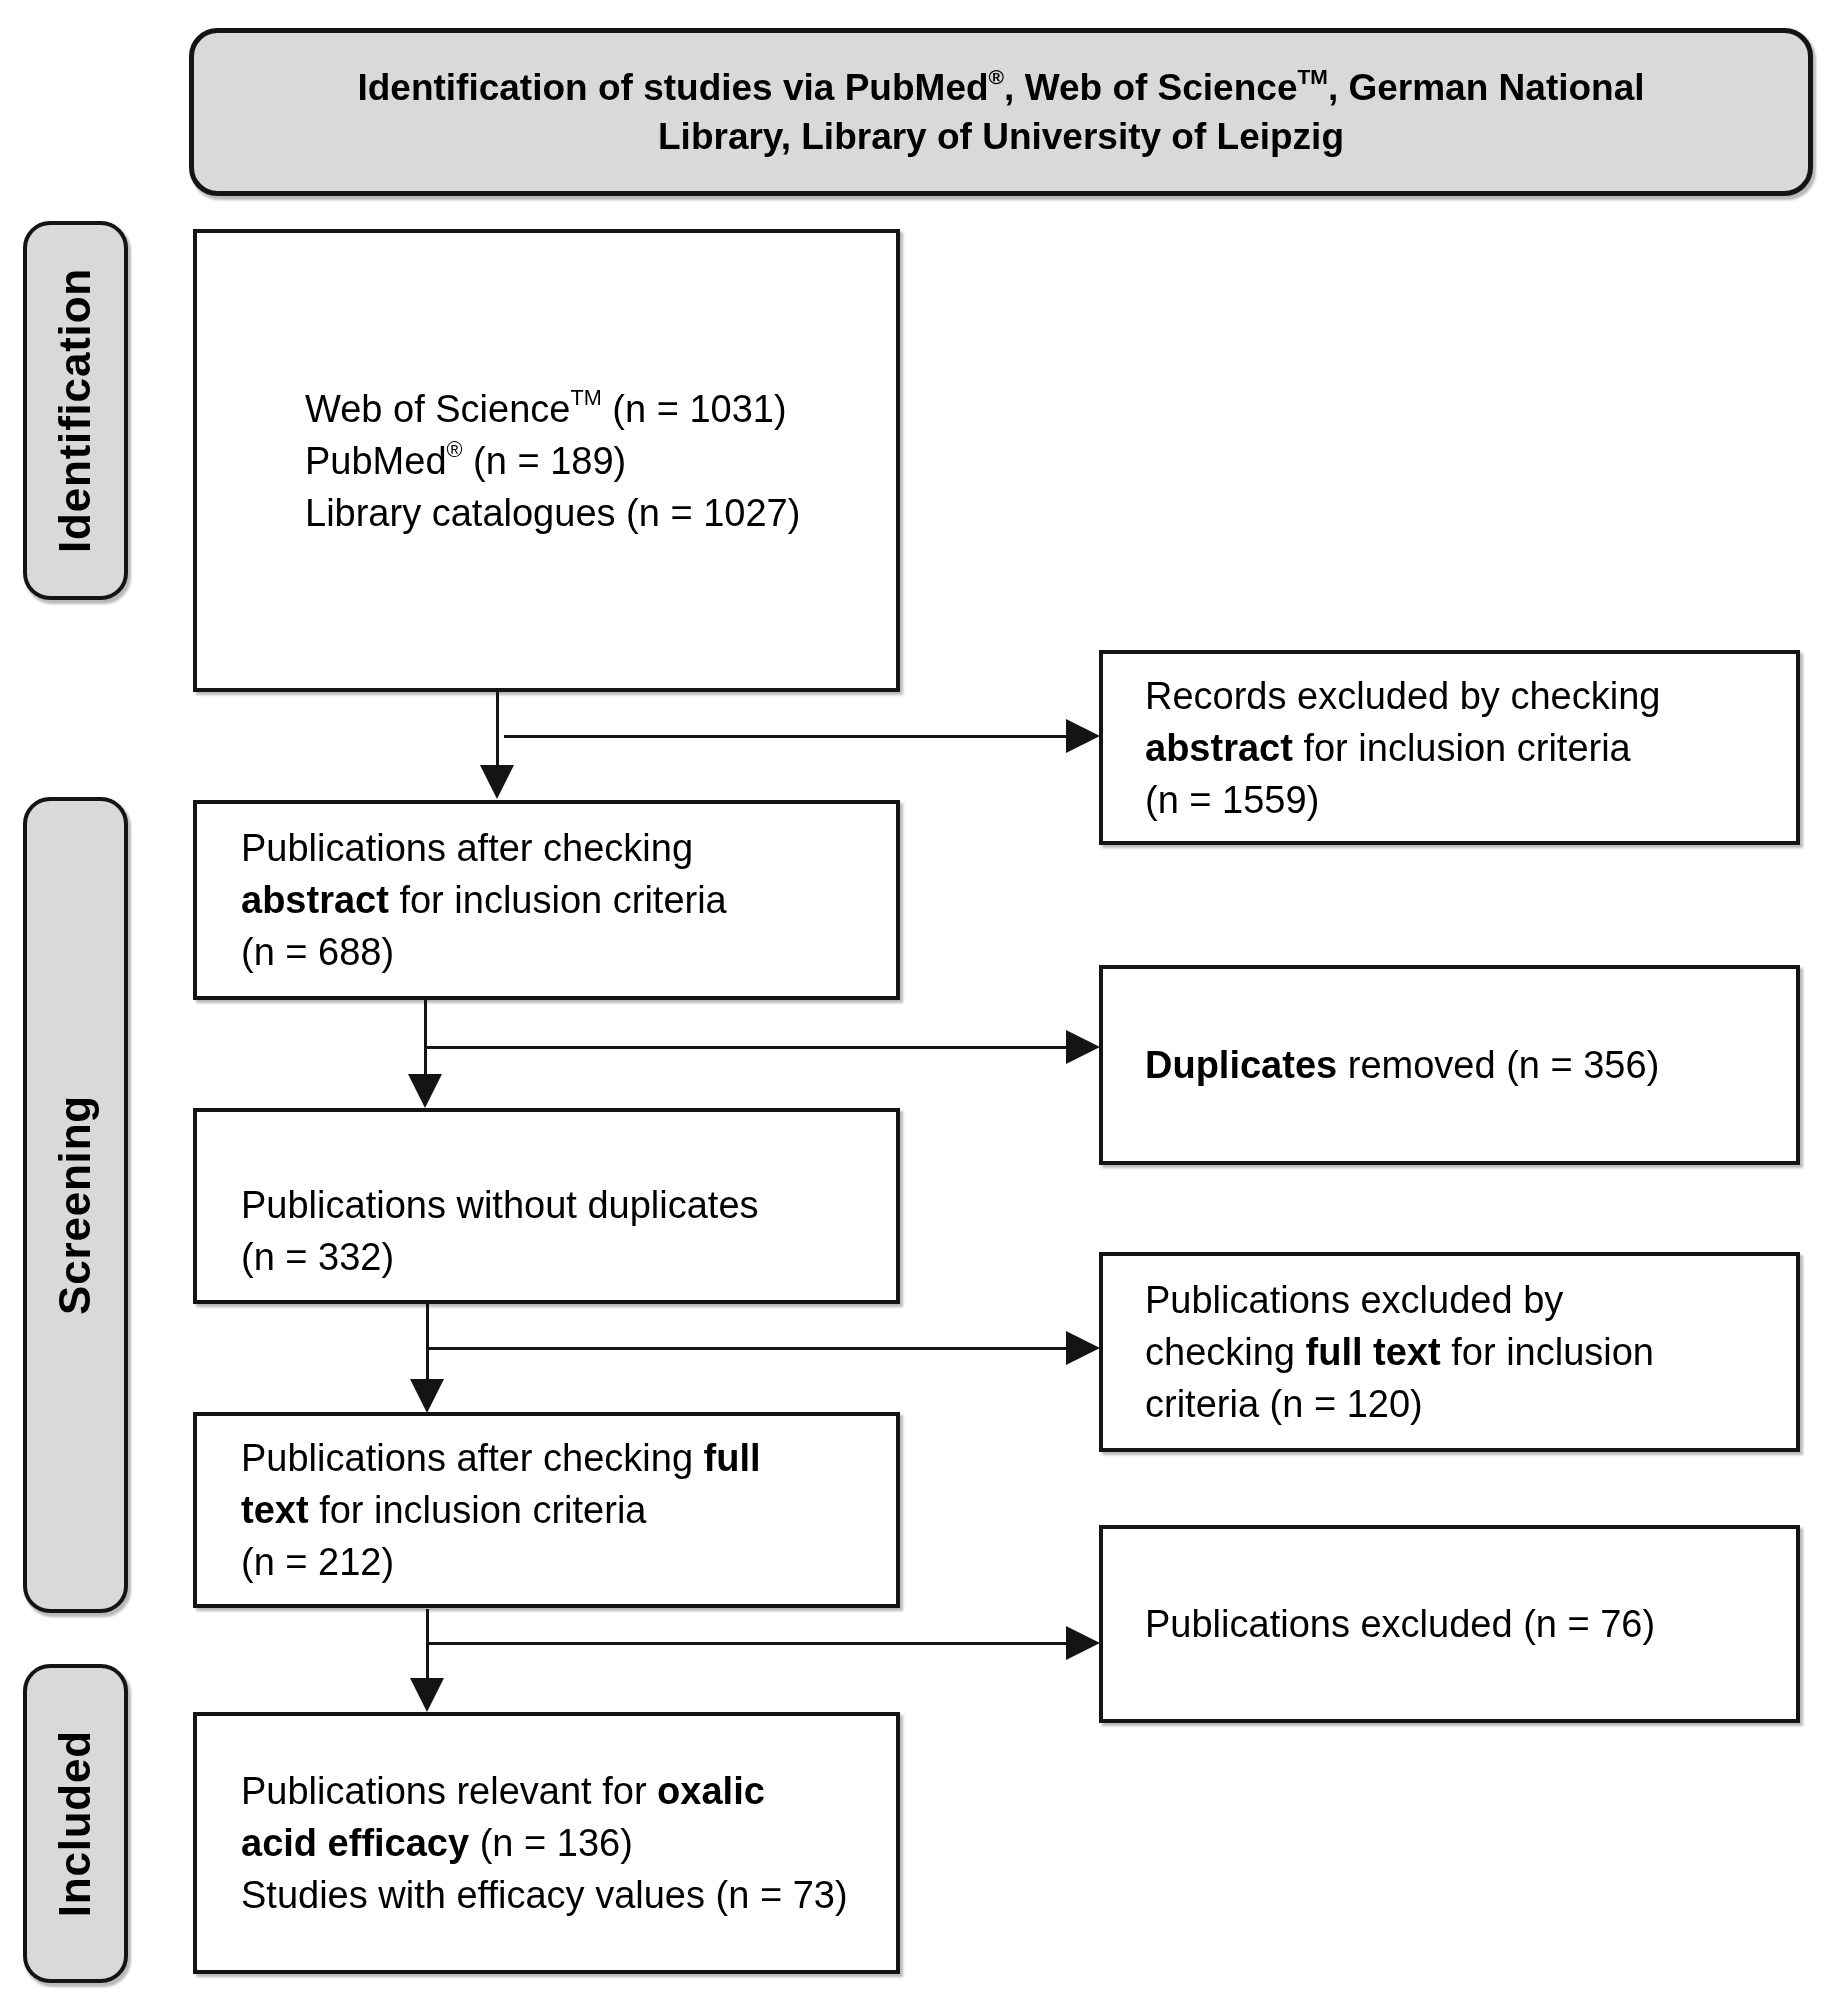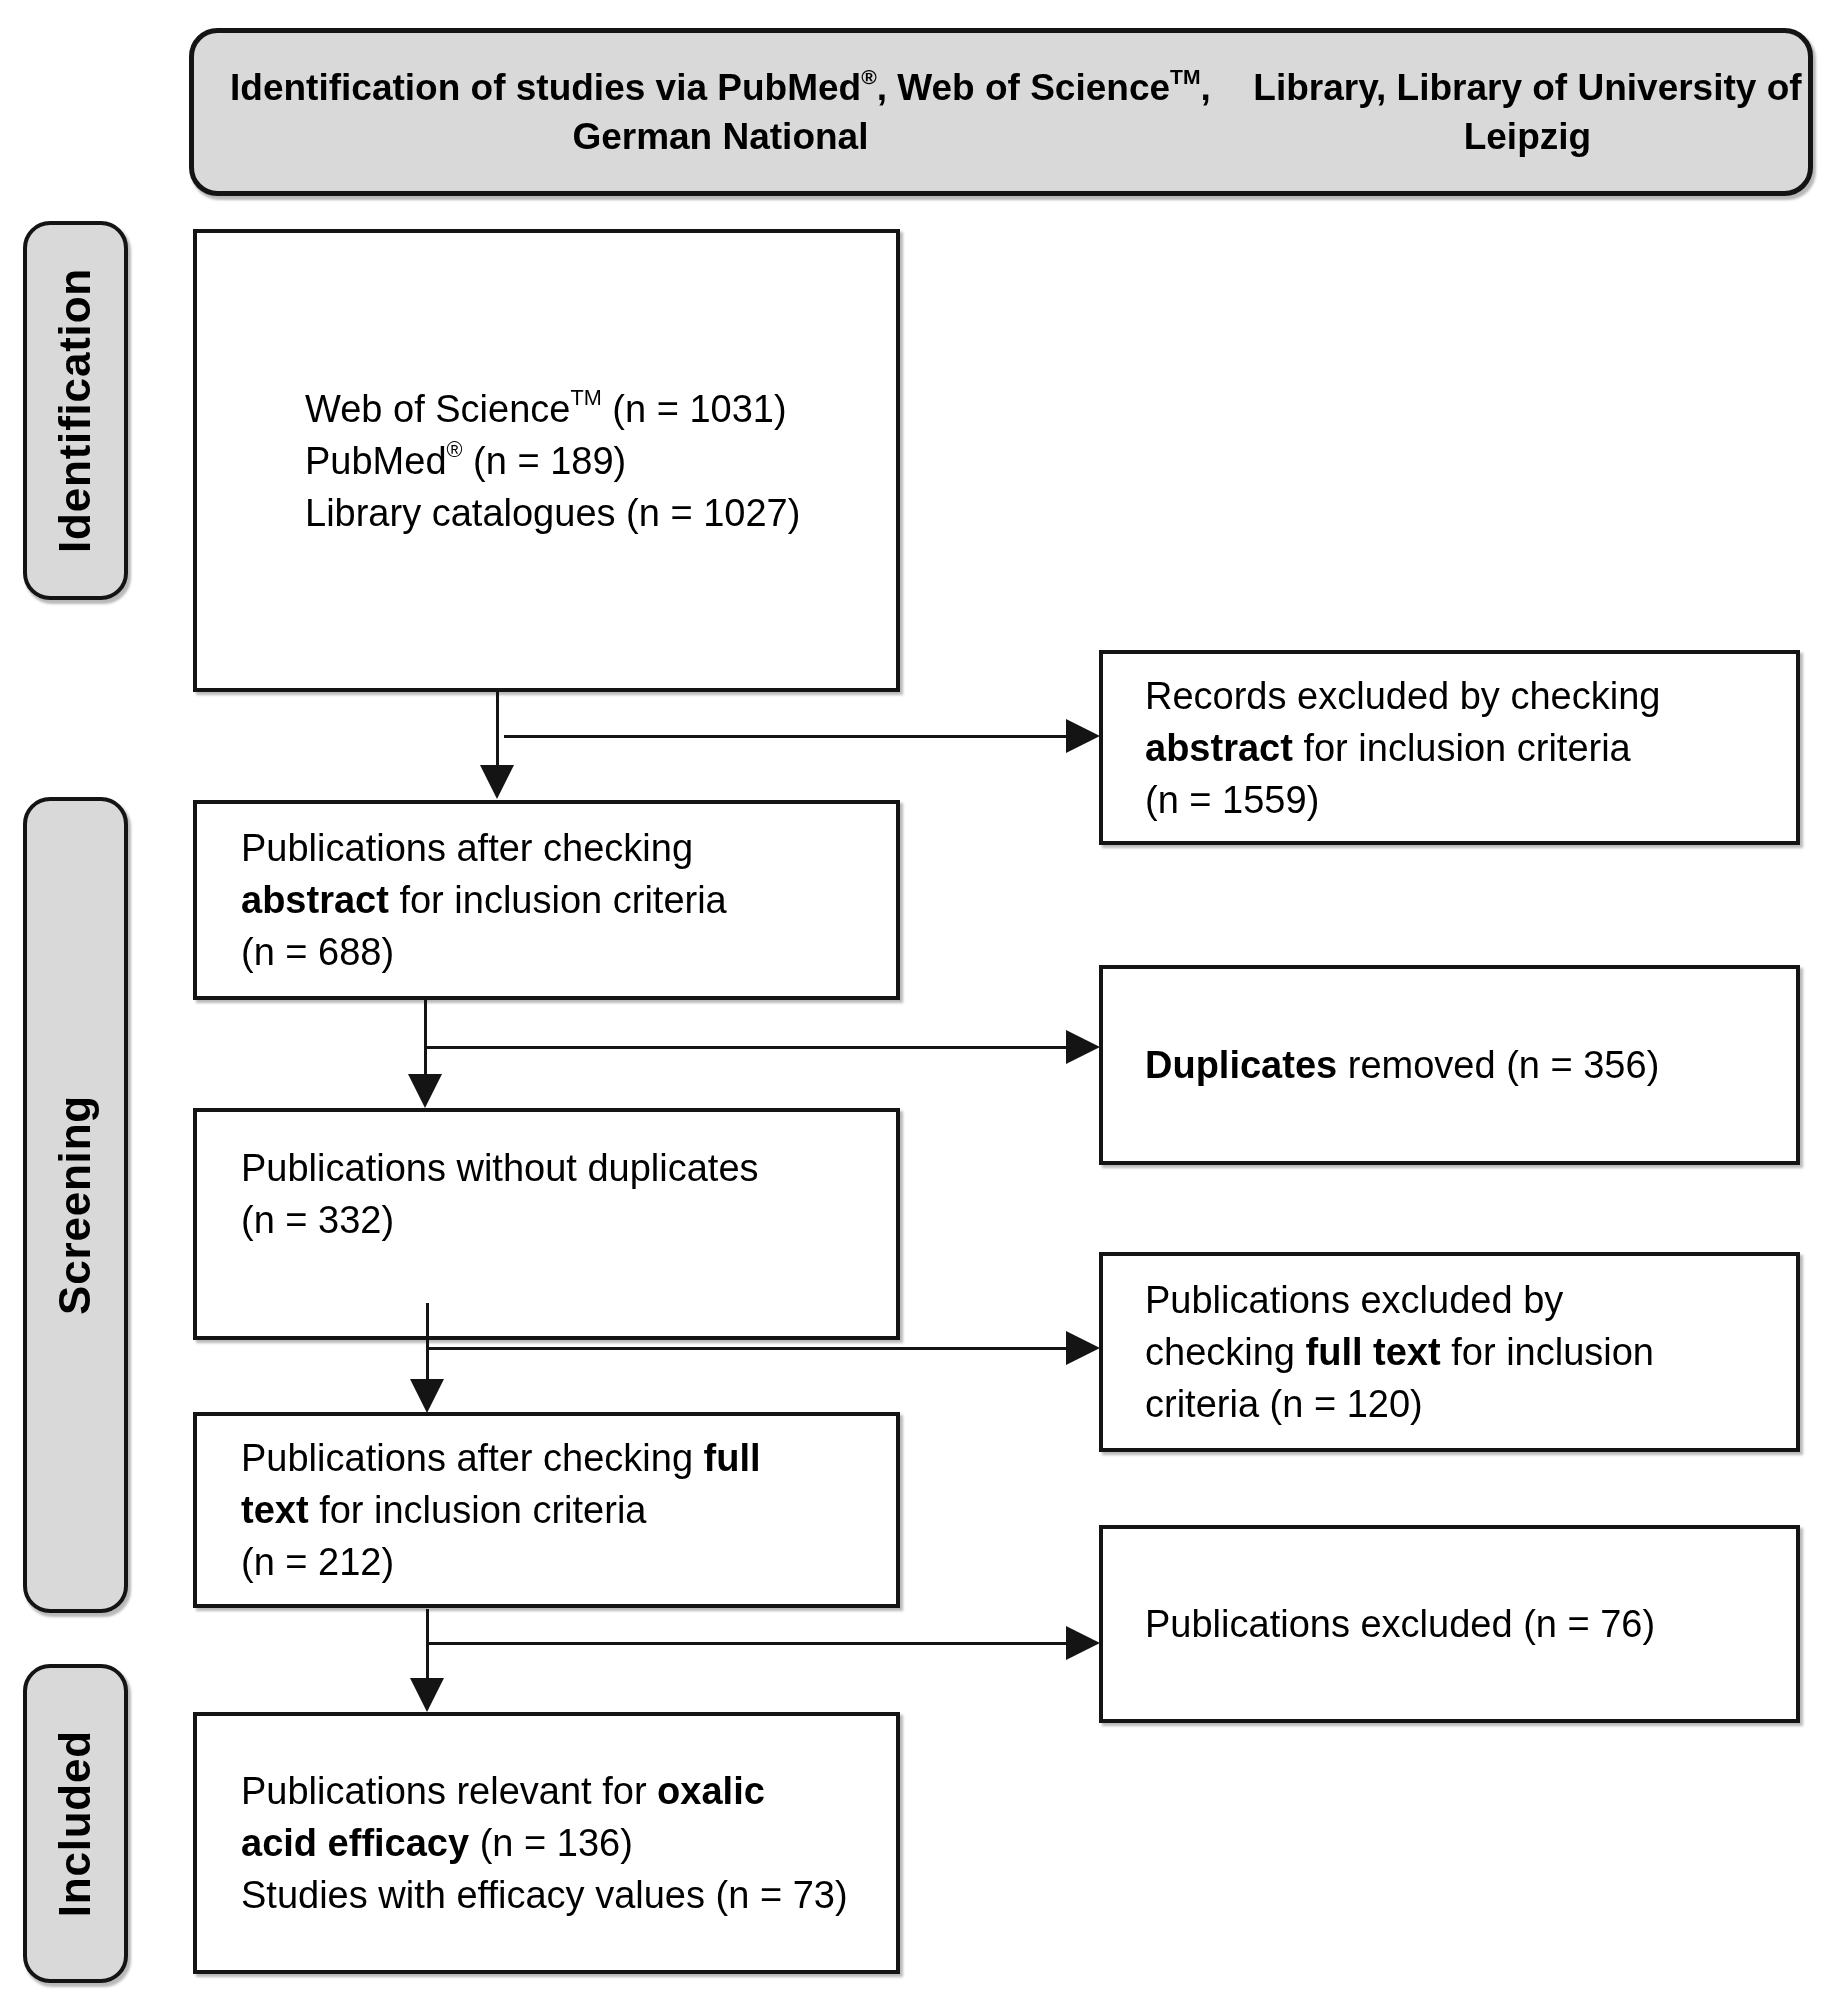--- a/index.html
+++ b/index.html
@@ -14,21 +14,21 @@
     position:absolute;
     box-sizing:border-box;
     border:4.2px solid var(--border,#141414);
     background:var(--fill,#ffffff);
     box-shadow:2.5px 3.4px 2.5px rgba(0,0,0,0.28);
   }
   .title-box{
     left:189px;top:28px;width:1624px;height:168px;
     border-width:5px;border-radius:28.5px;
     background:var(--shaded,#d9d9d9);
-    display:flex;flex-direction:row;justify-content:center;align-items:center;
+    display:flex;flex-direction:column;justify-content:center;align-items:center;
     font-weight:bold;font-size:37px;line-height:49px;text-align:center;
   }
   .stage{
     width:105px;border-radius:27px;
     background:var(--shaded,#d9d9d9);
     display:flex;justify-content:center;align-items:center;
   }
   .stage .vtext{
     writing-mode:vertical-rl;
     transform:rotate(180deg);
@@ -44,21 +44,21 @@
     font-size:38px;line-height:52px;
   }
   .rightbox{
     left:1099px;width:701px;
     display:flex;flex-direction:column;justify-content:center;
     padding:17px 23.5px 17px 42px;
     font-size:38px;line-height:52px;
   }
   .box1{top:229px;height:463px;}
   .box2{top:800px;height:200px;}
-  .box3{top:1108px;height:232px;justify-content:flex-start;padding-top:30px;}
+  .box3{top:1108px;height:196px;justify-content:flex-end;padding-top:30px;}
   .box4{top:1412px;height:196px;}
   .box5{top:1712px;height:262px;}
   .r1{top:650px;height:195px;}
   .r2{top:965px;height:200px;}
   .r3{top:1252px;height:200px;}
   .r4{top:1525px;height:198px;}
   .indent{margin-left:64px;}
   sup{font-size:57%;line-height:0;position:relative;top:-0.15em;}
   b{font-weight:bold;}
   .vline{position:absolute;width:3.4px;background:var(--arrow,#141414);}

